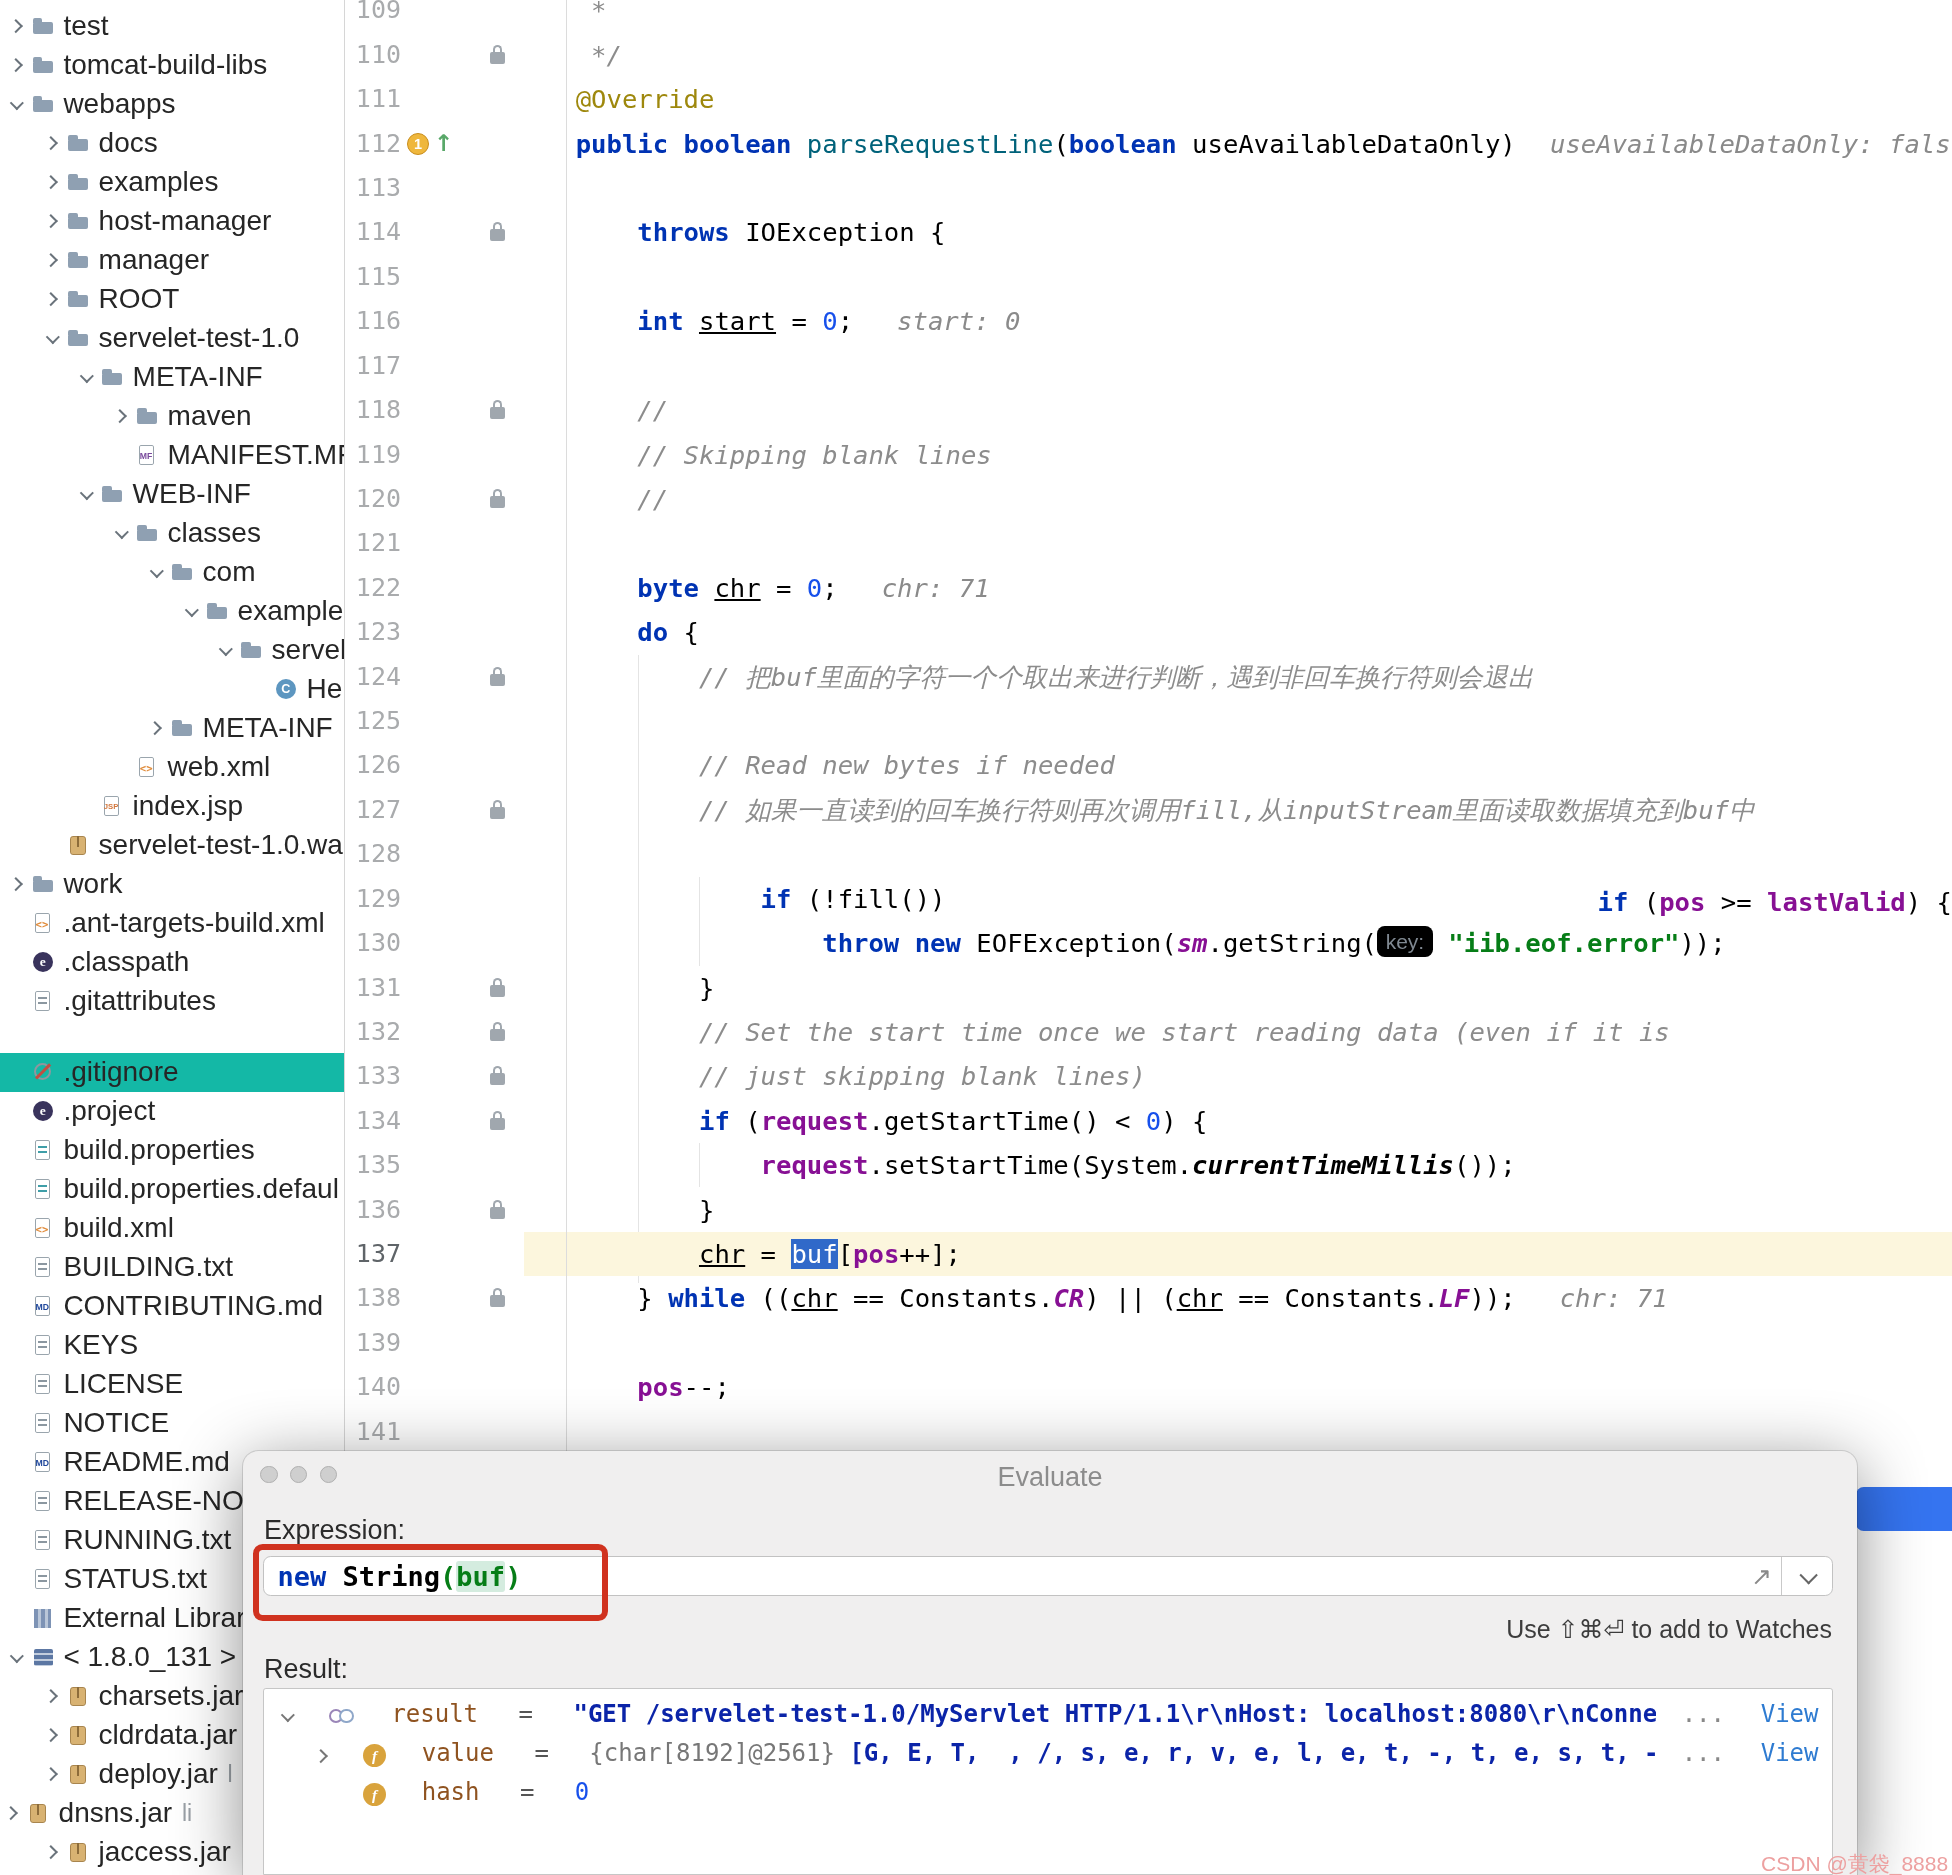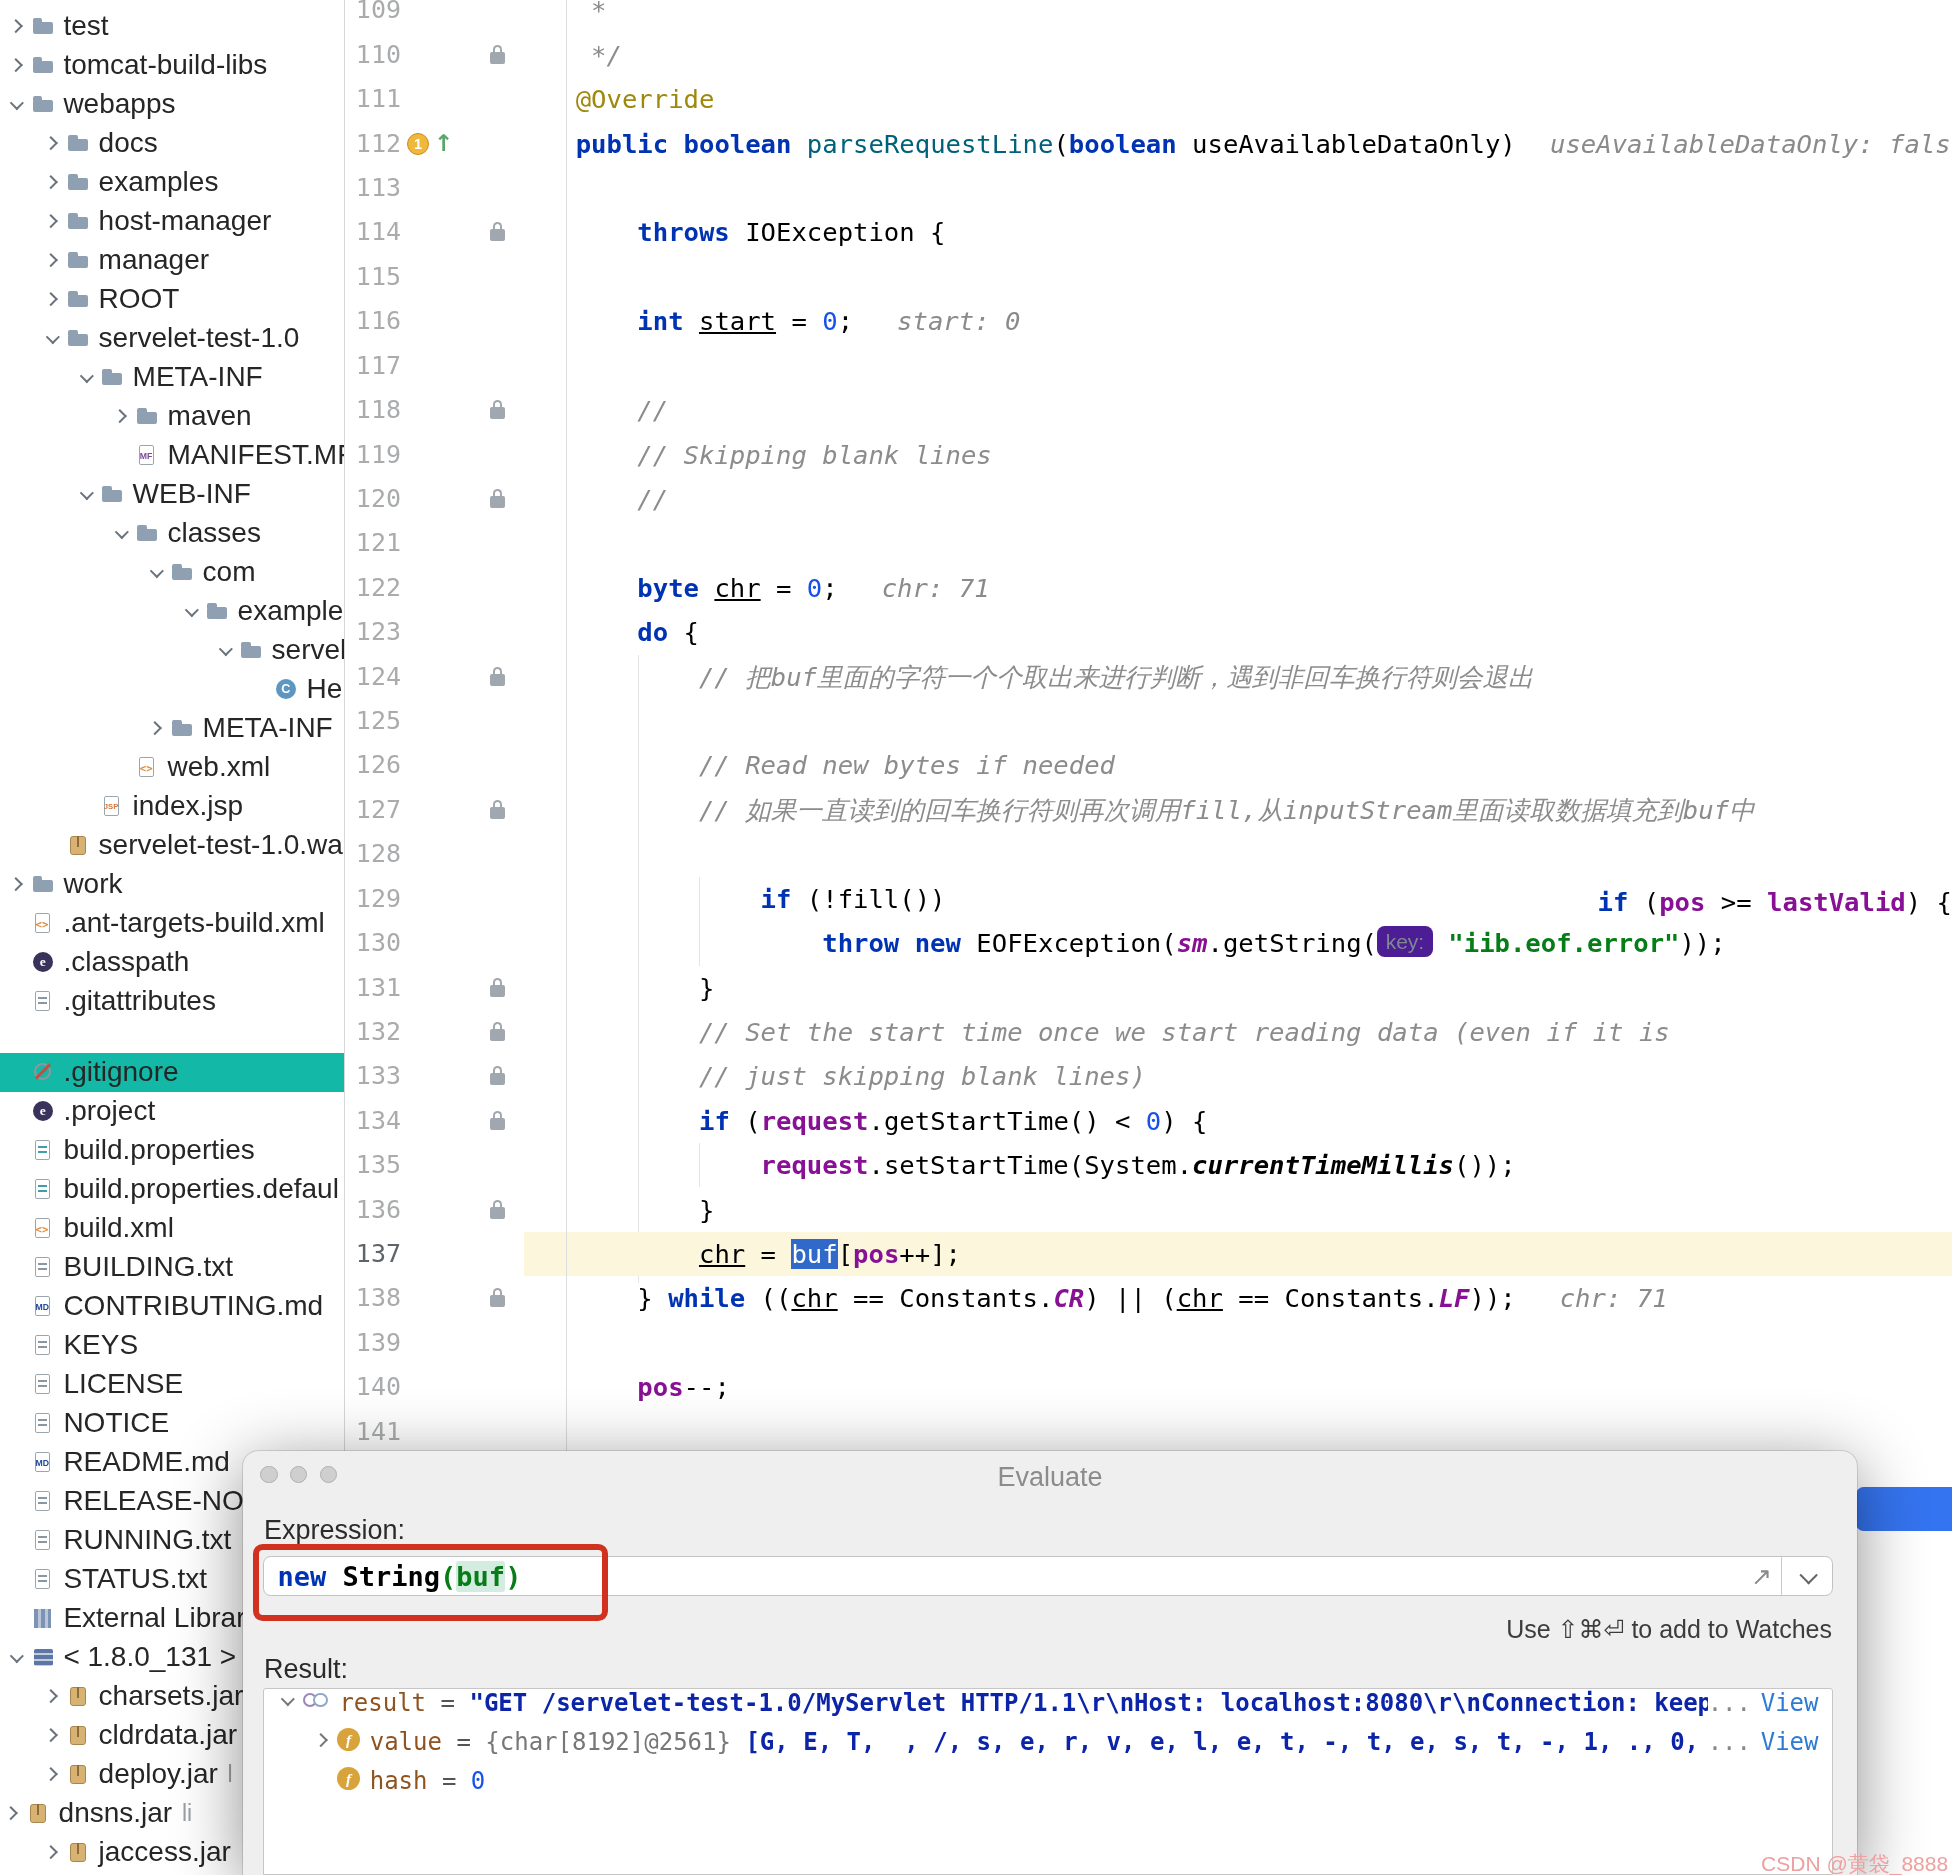--- a/index.html
+++ b/index.html
@@ -71,21 +71,21 @@
   .seg-str{color:#067d17;font-weight:bold;}
   .seg-fld{color:#871094;font-weight:600;}
   .seg-sfld{color:#871094;font-weight:600;font-style:italic;}
   .seg-mth{color:#00627a;}
   .seg-ann{color:#9e880d;}
   .seg-uvar{color:#000;text-decoration:underline;}
   .seg-smeth{color:#000;font-weight:bold;font-style:italic;}
   .seg-sel{background:#3069c9;color:#fff;}
   .seg-hint{color:#8a8a8a;font-style:italic;margin-left:44px;}
   .seg-hintfar{position:absolute;left:983px;top:0;color:#8a8a8a;font-style:italic;}
-  .seg-chip{display:inline-block;background:#4c1d95;color:#7f8891;border-radius:7.7px;padding:0 8.7px;
+  .seg-chip{display:inline-block;background:#000000;color:#7f8891;border-radius:7.7px;padding:0 8.7px;
             font:21px/31px "Liberation Sans",sans-serif;transform:translateY(-2.9px);}
 
   
   #bluebtn{position:absolute;left:1856px;top:1487px;width:97px;height:44px;background:#3574f0;border-radius:7.7px 0 0 7.7px;z-index:30;}
 
   
   #dialog{position:absolute;left:243px;top:1451px;width:1614px;height:424px;background:#f0efef;
           border-radius:15.4px 15.4px 0 0;box-shadow:0 13.5px 68px rgba(0,0,0,.45),0 0 0 1px rgba(0,0,0,.12);
           z-index:40;box-sizing:border-box;}
   #dlg-titlebar{position:relative;height:46px;}
@@ -100,21 +100,21 @@
   .seg-epar{color:#067d17;font-weight:bold;}
   .seg-ebuf{color:#067d17;font-weight:bold;background:#d4ecdf;border-radius:2.9px;}
   #expand-ic{width:39px;text-align:center;color:#8a8a8a;font-size:25px;flex:none;}
   #ddbtn{width:50px;height:100%;border-left:1.9px solid #c9c9c9;flex:none;display:flex;align-items:center;justify-content:center;}
   #ddbtn::before{content:"";width:10.6px;height:10.6px;border-right:2.4px solid #666;border-bottom:2.4px solid #666;transform:rotate(45deg) translateY(-1.9px);}
   #redbox{position:absolute;left:9.7px;top:93px;width:355px;height:77px;border:6.8px solid #d0321f;border-radius:9.7px;box-sizing:border-box;pointer-events:none;z-index:5;}
   #watches-hint{position:absolute;right:25px;top:164px;font-size:25px;color:#3c3c3c;}
   #result-label{position:absolute;left:21px;top:203px;font-size:27px;color:#2b2b2b;}
   #result-panel{position:absolute;left:20px;top:237px;width:1570px;bottom:0;background:#fff;
                 border:1.9px solid #c6c6c6;border-top-left-radius:2.9px;border-top-right-radius:2.9px;box-sizing:border-box;overflow:hidden;}
-  .rrow{display:flex;align-items:flex-start;height:39px;padding:0 13.5px 0 9.7px;font:24px "DejaVu Sans Mono",monospace;white-space:pre;}
+  .rrow{display:flex;align-items:flex-end;height:39px;padding:0 13.5px 0 9.7px;font:24px "DejaVu Sans Mono",monospace;white-space:pre;gap:26px;}
   .rrow.ind{padding-left:44px;}
   .rexp{width:29px;height:23px;flex:none;display:flex;align-items:center;justify-content:center;}
   .rexp.open::before{content:"";width:7.7px;height:7.7px;border-right:2.4px solid #777;border-bottom:2.4px solid #777;transform:rotate(45deg);margin-bottom:2.9px;}
   .rexp.closed::before{content:"";width:7.7px;height:7.7px;border-right:2.4px solid #777;border-top:2.4px solid #777;transform:rotate(45deg);margin-right:2.9px;}
   .ric{flex:none;margin-right:9.7px;}
   .ric-field{width:23px;height:23px;border-radius:50%;background:#d9a33c;color:#fff;
              font:bold italic 15.4px/23px "Liberation Serif",serif;text-align:center;}
   .ric-result{width:27px;height:23px;position:relative;}
   .ric-result::before{content:"";position:absolute;left:0;top:3.9px;width:14.5px;height:14.5px;border-radius:50%;border:2.9px solid #9a86b8;box-sizing:border-box;}
   .ric-result::after{content:"";position:absolute;left:10.6px;top:3.9px;width:14.5px;height:14.5px;border-radius:50%;border:2.9px solid #8fa7c9;box-sizing:border-box;background:#fff;}

